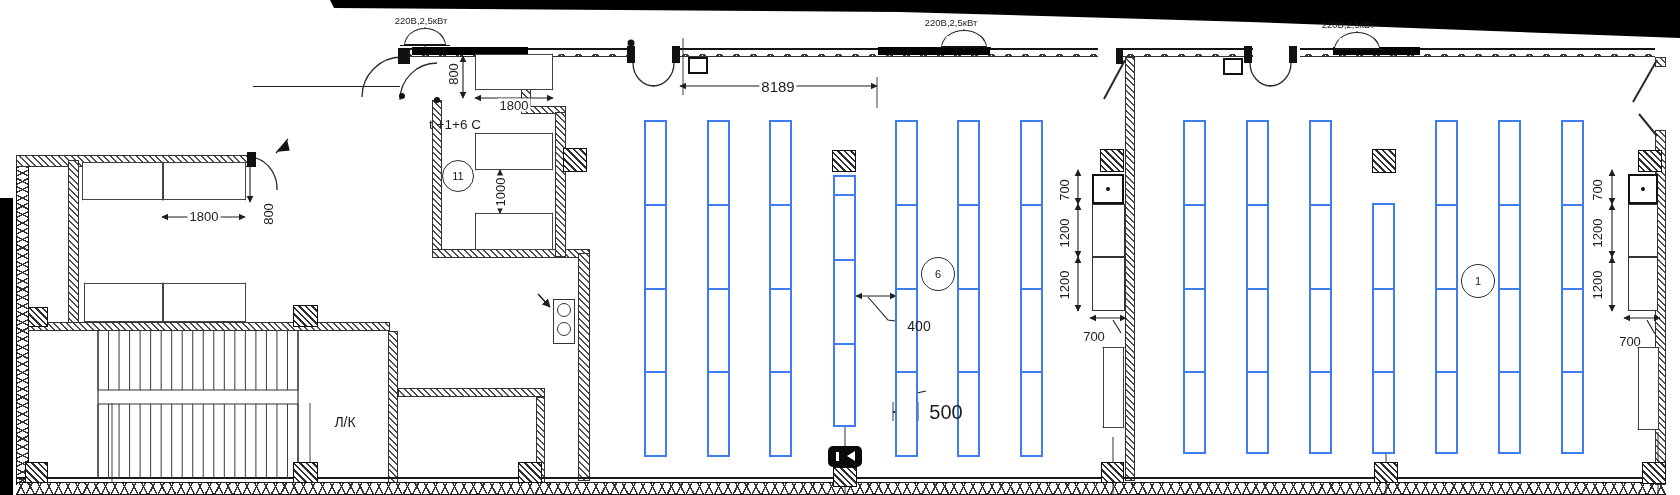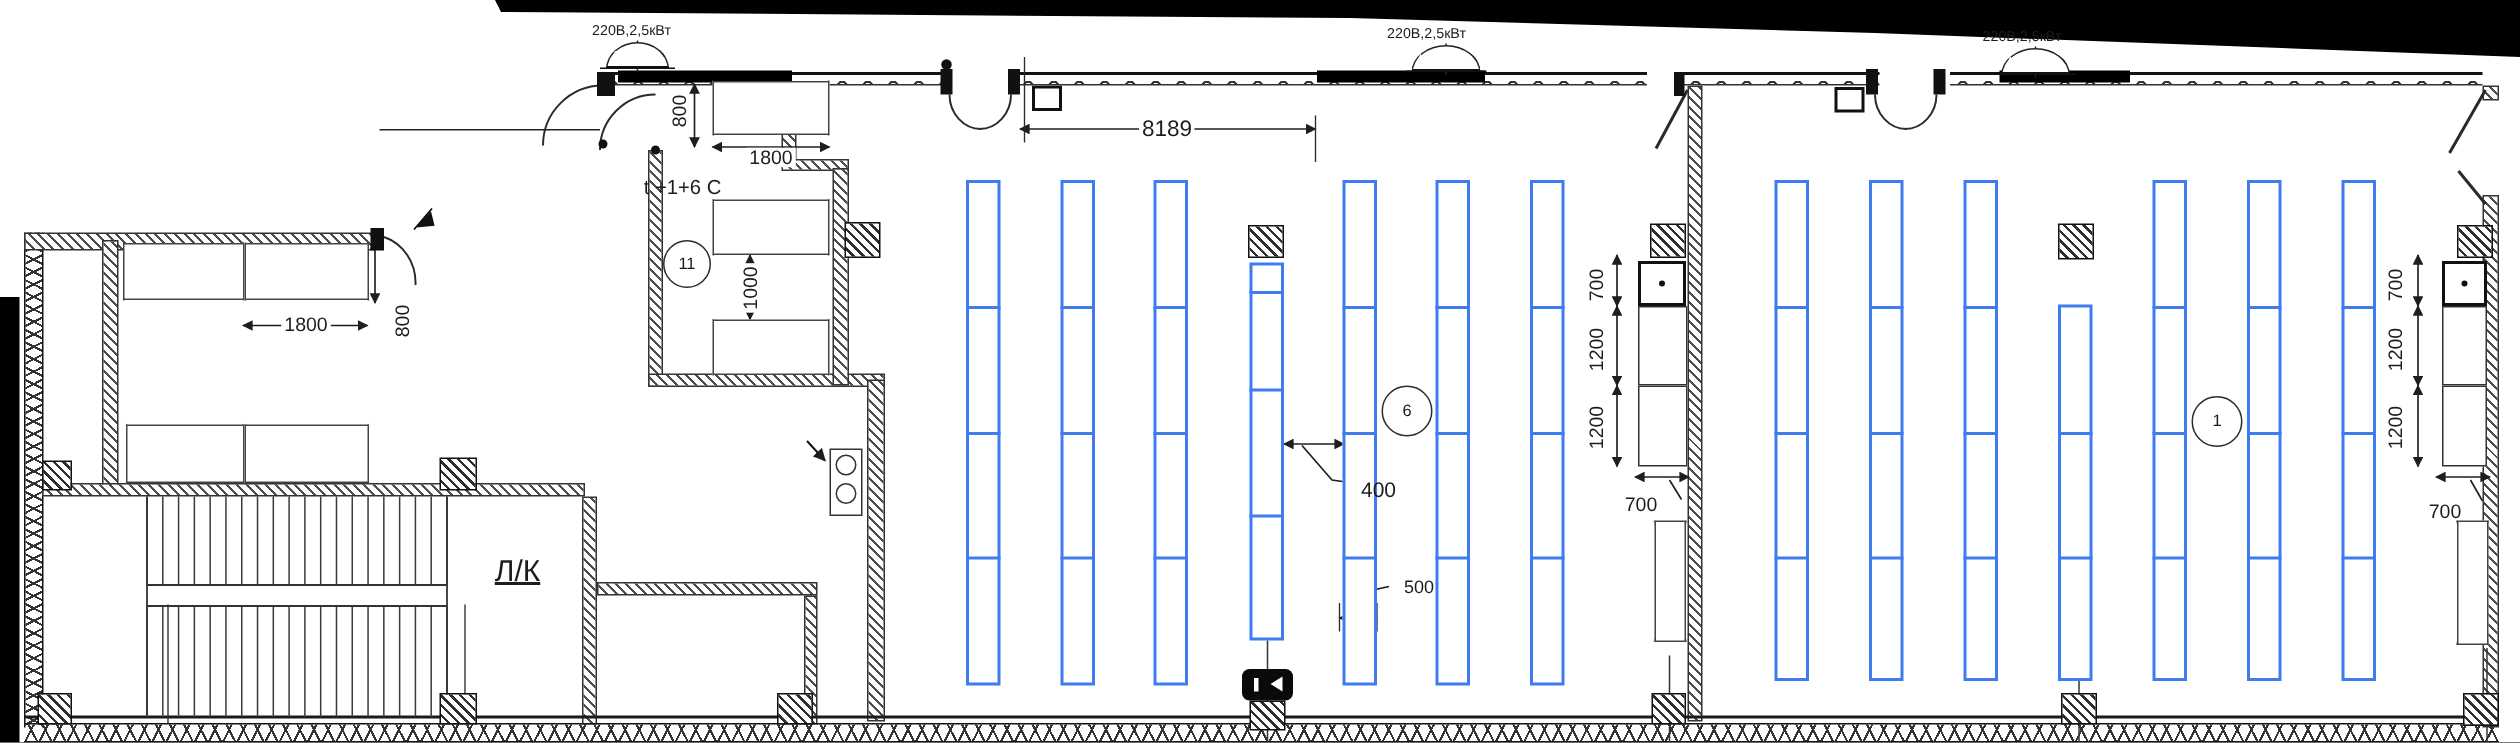--- a/index.html
+++ b/index.html
@@ -338,24 +338,24 @@
       <div class="lbl" style="left: 951px; top: 23px; font-size: 9.5px; transform: translate(-50%, -50%);">220В,2,5кВт</div>
       <div class="lbl" style="left: 1348px; top: 25px; font-size: 9.5px; transform: translate(-50%, -50%);">220В,2,5кВт</div>
       <div class="lbl bg" style="left: 204px; top: 216px; font-size: 13px; transform: translate(-50%, -50%);">1800</div>
       <div class="lbl" style="left: 268px; top: 214px; font-size: 13px; transform: translate(-50%, -50%) rotate(-90deg);">800</div>
       <div class="lbl" style="left: 453px; top: 74px; font-size: 13px; transform: translate(-50%, -50%) rotate(-90deg);">800</div>
       <div class="lbl bg" style="left: 514px; top: 105px; font-size: 13px; transform: translate(-50%, -50%);">1800</div>
       <div class="lbl bg" style="left: 500px; top: 192px; font-size: 13px; transform: translate(-50%, -50%) rotate(-90deg);">1000</div>
       <div class="lbl" style="left: 455px; top: 125px; font-size: 13.5px; transform: translate(-50%, -50%);">t +1+6 C</div>
       <div class="lbl bg" style="left: 778px; top: 86px; font-size: 15px; transform: translate(-50%, -50%);">8189</div>
       <div class="lbl" style="left: 919px; top: 326px; font-size: 14px; transform: translate(-50%, -50%);">400</div>
-      <div class="lbl" style="left: 946px; top: 391px; font-size: 12px; transform: translate(-50%, -50%);">500</div>
+      <div class="lbl" style="left: 946px; top: 412px; font-size: 20px; transform: translate(-50%, -50%);">500</div>
       <div class="lbl" style="left: 1064px; top: 190px; font-size: 13px; transform: translate(-50%, -50%) rotate(-90deg);">700</div>
       <div class="lbl" style="left: 1064px; top: 233px; font-size: 13px; transform: translate(-50%, -50%) rotate(-90deg);">1200</div>
       <div class="lbl" style="left: 1064px; top: 285px; font-size: 13px; transform: translate(-50%, -50%) rotate(-90deg);">1200</div>
       <div class="lbl" style="left: 1094px; top: 336px; font-size: 13px; transform: translate(-50%, -50%);">700</div>
       <div class="lbl" style="left: 1597px; top: 190px; font-size: 13px; transform: translate(-50%, -50%) rotate(-90deg);">700</div>
       <div class="lbl" style="left: 1597px; top: 233px; font-size: 13px; transform: translate(-50%, -50%) rotate(-90deg);">1200</div>
       <div class="lbl" style="left: 1597px; top: 285px; font-size: 13px; transform: translate(-50%, -50%) rotate(-90deg);">1200</div>
       <div class="lbl" style="left: 1630px; top: 341px; font-size: 13px; transform: translate(-50%, -50%);">700</div>
-      <div class="lbl" style="left: 345px; top: 381px; font-size: 20px; transform: translate(-50%, -50%); text-decoration: underline;">Л/К</div>
+      <div class="lbl" style="left: 345px; top: 422px; font-size: 14px; transform: translate(-50%, -50%);">Л/К</div>
     </div>
 </div>
 
 </body></html>

